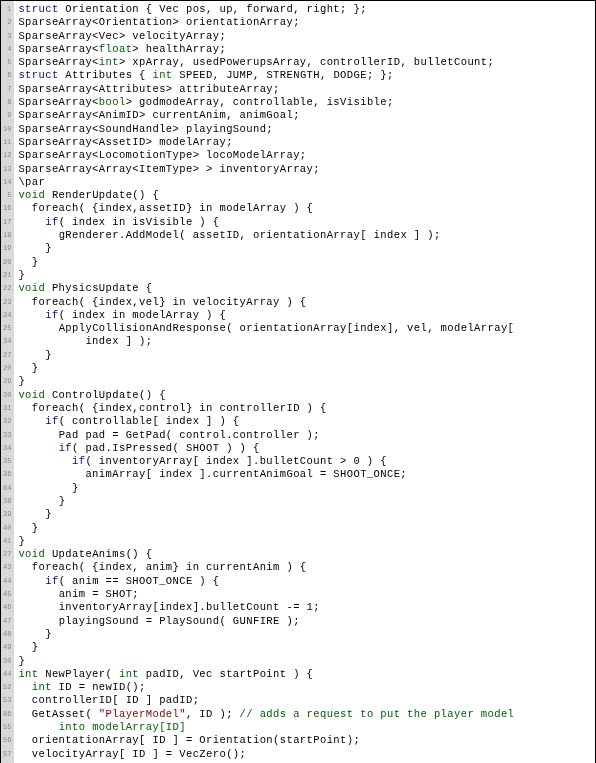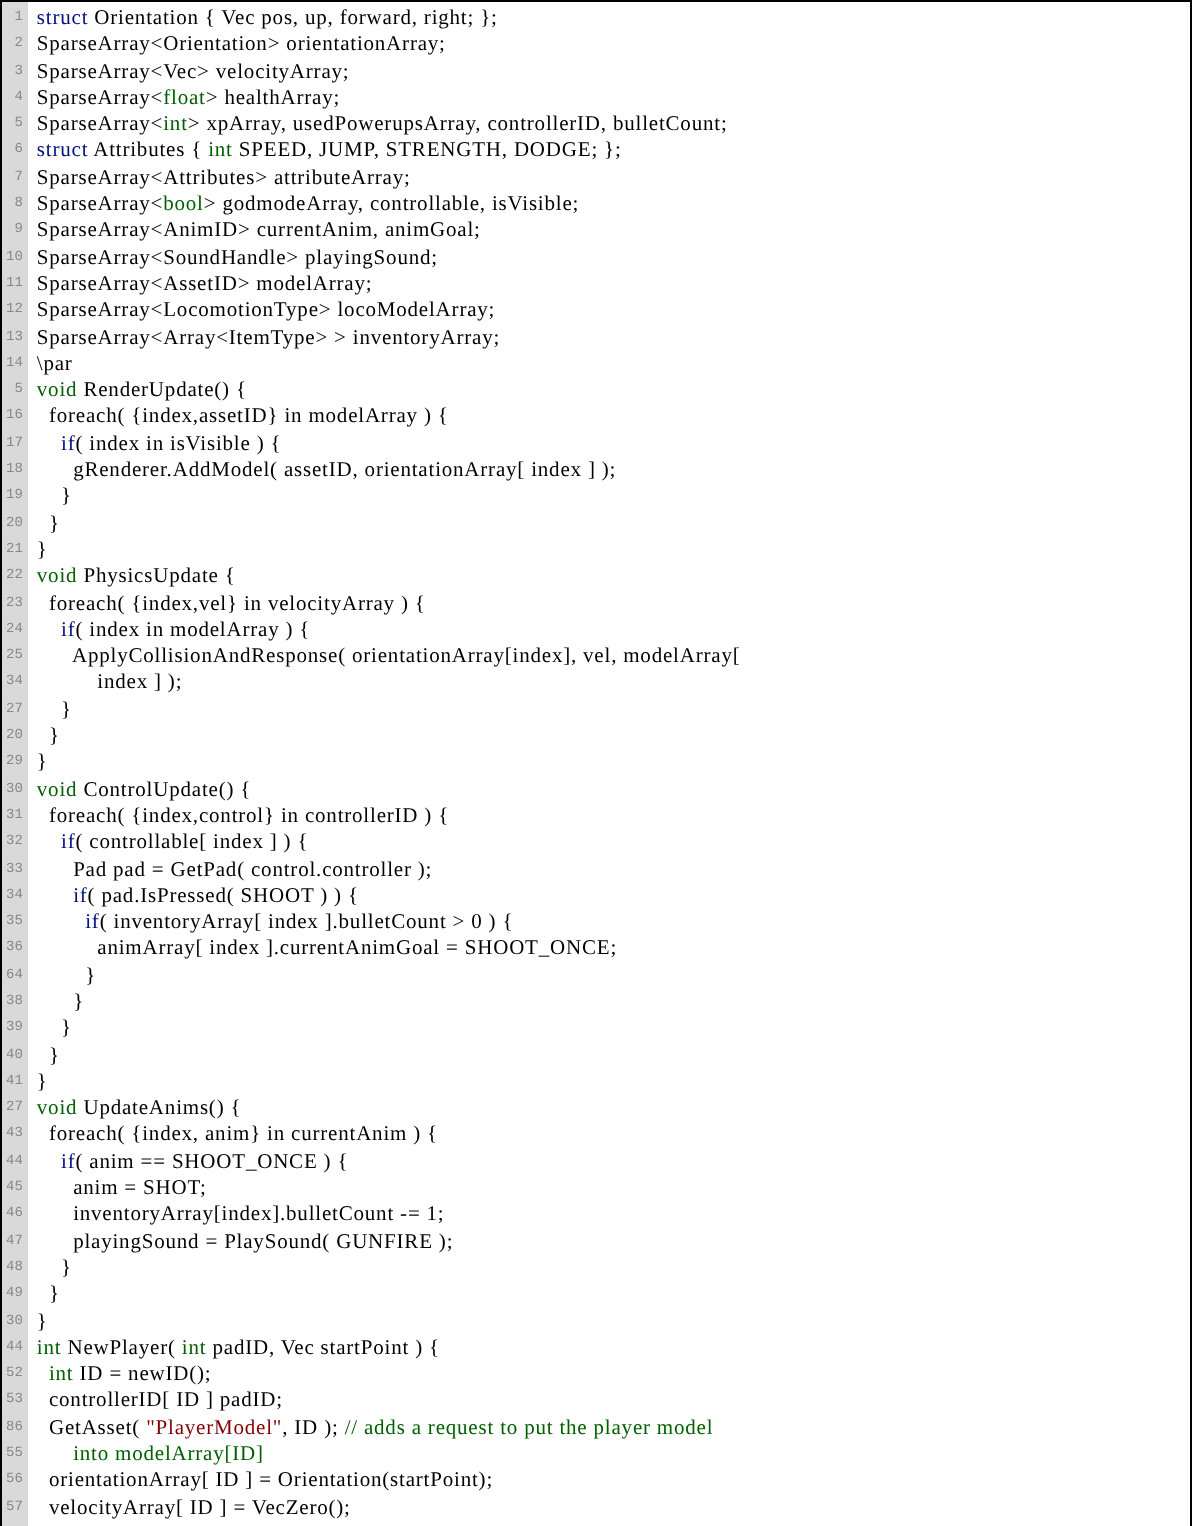--- a/index.html
+++ b/index.html
@@ -26,21 +26,21 @@
     line-height: 13.3px;
   }
   .gutter div { height: 13.3px; }
   .code {
     padding: 2px 4px;
     white-space: pre;
     overflow: hidden;
     flex: 1;
     letter-spacing: 0.4px;
   }
-  .code .line { height: 13.3px; font-family: Liberation Serif, serif; }
+  .code .line { height: 13.3px; }
   .kw { color: #001080; font-weight: normal; }
   .ty { color: #006000; }
   .cm { color: #006000; }
   .st { color: #800000; }
 </style>
 </head>
 <body>
 
 <div class="code-container">
   <div class="gutter" id="gutter">

